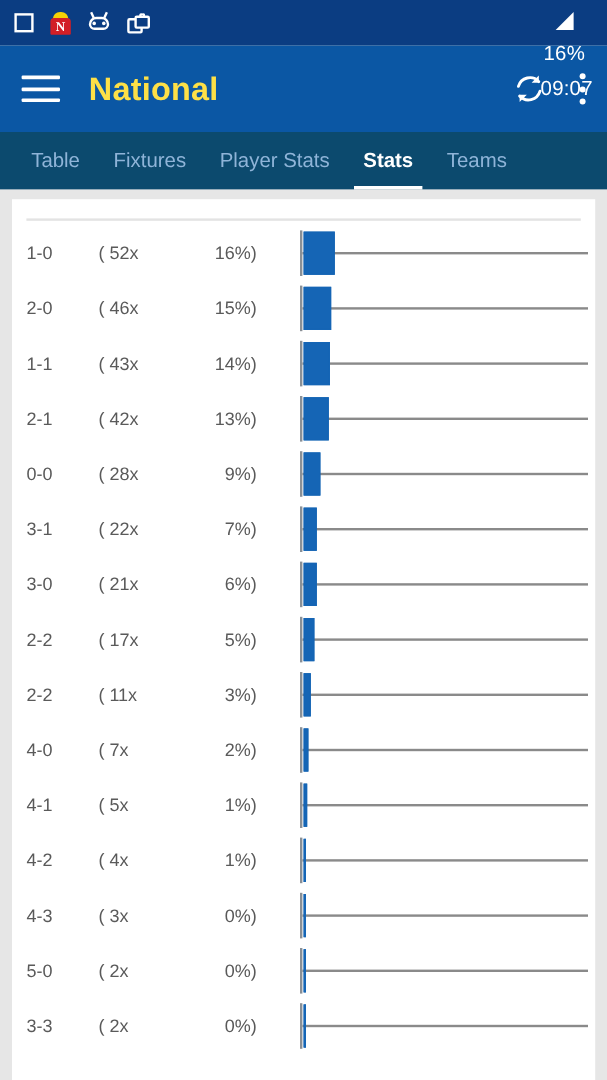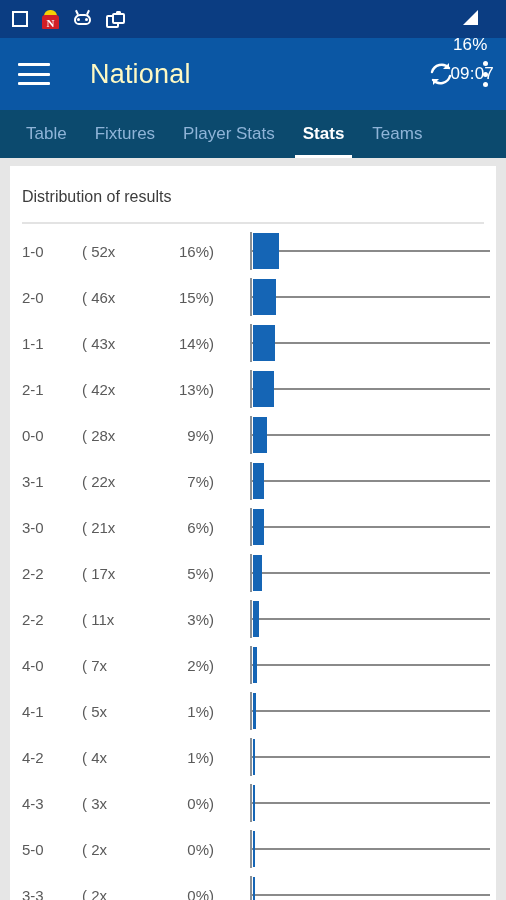--- a/index.html
+++ b/index.html
@@ -96,21 +96,21 @@
   .app-bar {
     height: 72px;
     background: #0b57a4;
     display: flex;
     align-items: center;
     padding: 0 18px;
   }
   .hamburger { width: 32px; height: 22px; display: flex; flex-direction: column; justify-content: space-between; cursor: pointer; }
   .hamburger span { display: block; height: 3px; background: #fff; border-radius: 1px; }
   .app-title {
-    color: #fef9c3; font-size: 27px; margin-left: 40px; font-weight: 400;
+    color: #fde047; font-size: 27px; margin-left: 24px; font-weight: 700;
     letter-spacing: 0.2px;
   }
   .app-actions { margin-left: auto; display: flex; align-items: center; gap: 26px; }
   .sync-icon { width: 30px; height: 30px; cursor: pointer; }
   .overflow-icon { width: 6px; height: 26px; display: flex; flex-direction: column; justify-content: space-between; align-items: center; cursor: pointer; }
   .overflow-icon i { display: block; width: 5px; height: 5px; border-radius: 50%; background: #fff; }
 
   
   .tab-bar {
     height: 48px;
@@ -295,21 +295,20 @@
   <div class="tab active">
     <span>Stats</span>
   </div>
   <div class="tab">
     <span>Teams</span>
   </div>
 </div>
 
 <div class="content">
   <div class="card">
-    <div class="card-title">Distribution of results</div>
     <div class="card-divider"></div>
     <div class="rows" id="rows-container">
         <div class="row">
           <div class="cell-score">1-0</div>
           <div class="cell-count">( 52x</div>
           <div class="cell-pct">16%)</div>
           <div class="bar-area">
             <div class="axis-line"></div>
             <div class="base-line"></div>
             <div class="bar" style="width: 26px; background: rgb(21, 101, 181); border-color: rgb(21, 101, 181);"></div>

